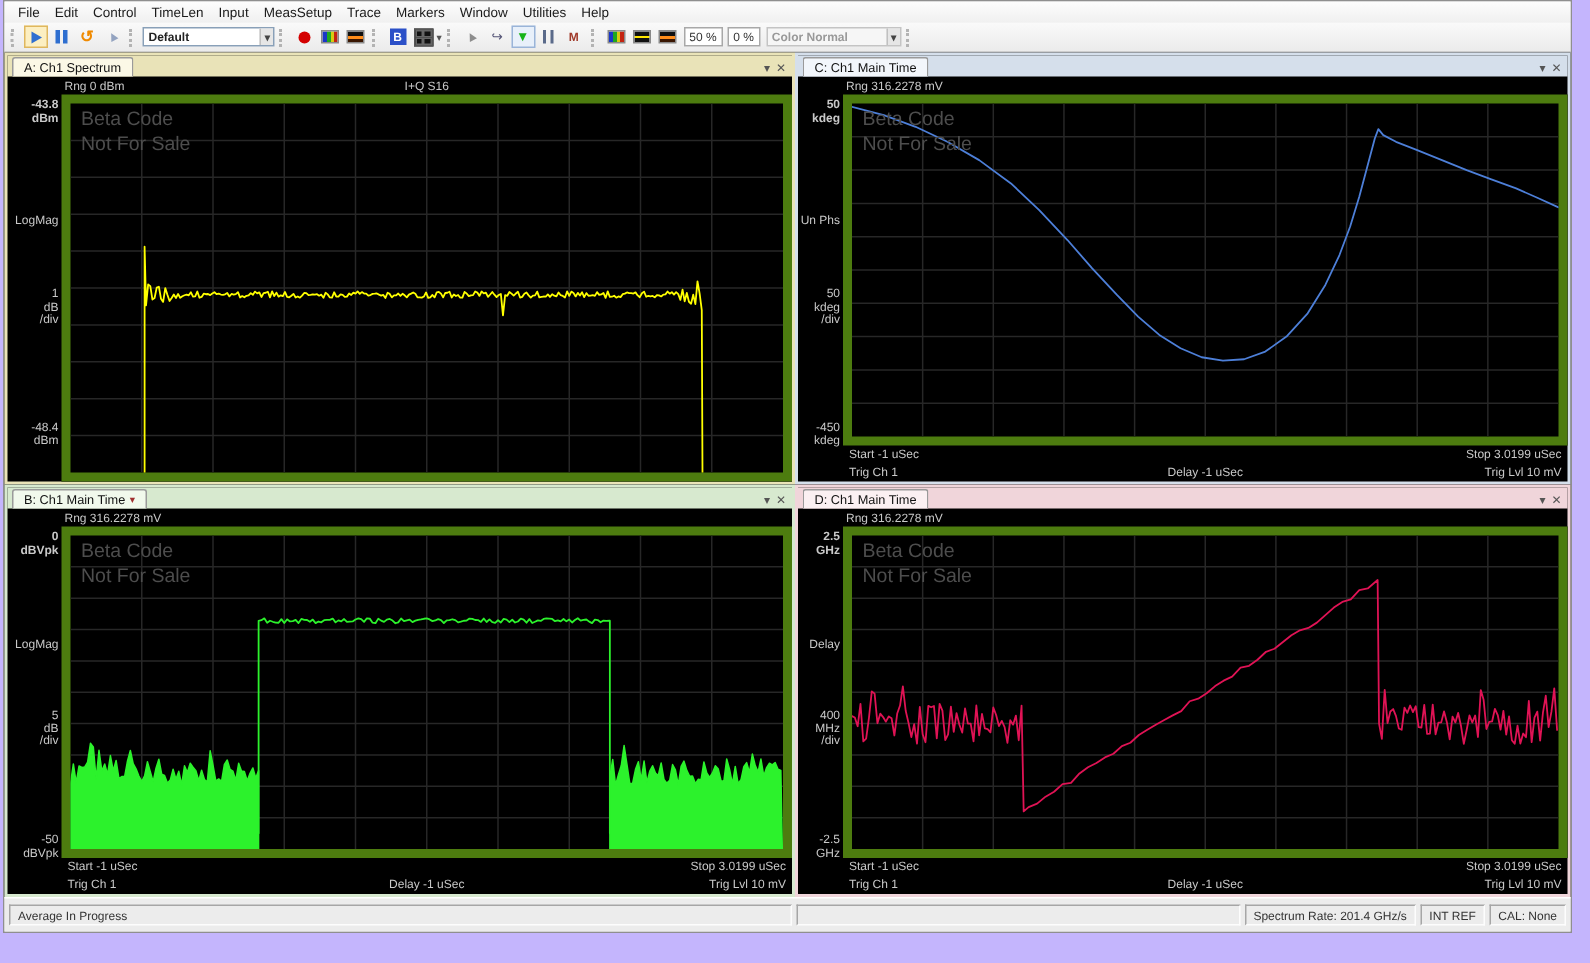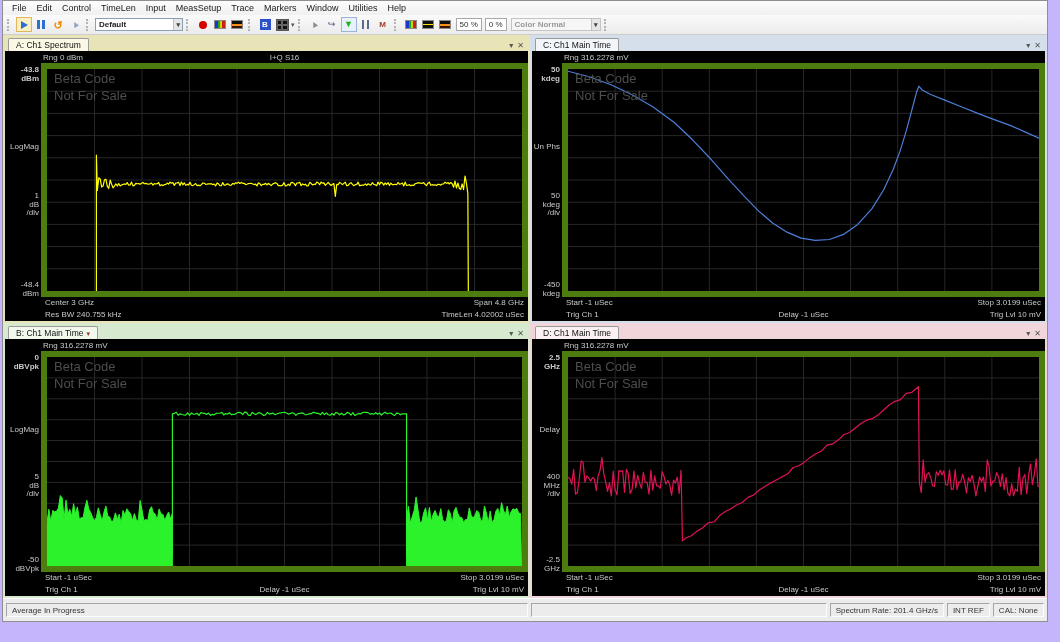--- a/index.html
+++ b/index.html
@@ -207,31 +207,20 @@
             <span class="phc">I+Q S16</span>
           </div>
           <div class="gridarea">
             <svg class="plot-svg" viewBox="0 0 1000 1000" preserveAspectRatio="none">
               <path class="gl" d="M100 0V1000M0 100H1000M200 0V1000M0 200H1000M300 0V1000M0 300H1000M400 0V1000M0 400H1000M500 0V1000M0 500H1000M600 0V1000M0 600H1000M700 0V1000M0 700H1000M800 0V1000M0 800H1000M900 0V1000M0 900H1000"></path>
               <path id="traceA" class="trace" d="M104.0 1000.0L104.0 388.0L106.0 547.0L109.0 490.3L112.0 494.9L115.0 531.3L118.0 527.2L121.0 499.1L124.0 496.5L127.0 529.0L130.0 537.7L133.0 500.2L136.0 518.5L139.0 535.1L142.0 527.1L145.0 517.5L148.0 527.0L151.0 516.1L154.0 526.6L157.0 522.5L160.0 519.7L163.0 517.8L166.0 519.9L169.0 511.7L172.0 523.5L175.0 522.5L178.0 509.5L181.0 526.3L184.0 524.3L187.0 515.4L190.0 516.9L193.0 516.3L196.0 519.4L199.0 514.8L202.0 511.4L205.0 516.6L208.0 515.3L211.0 517.7L214.0 518.4L217.0 517.1L220.0 513.4L223.0 522.8L226.0 516.2L229.0 518.1L232.0 516.5L235.0 511.3L238.0 525.6L241.0 521.8L244.0 525.3L247.0 521.1L250.0 520.2L253.0 513.9L256.0 518.5L259.0 509.8L262.0 514.5L265.0 511.7L268.0 524.3L271.0 513.9L274.0 512.9L277.0 510.2L280.0 525.4L283.0 509.1L286.0 521.8L289.0 512.5L292.0 523.5L295.0 519.8L298.0 522.0L301.0 510.7L304.0 523.8L307.0 525.1L310.0 520.9L313.0 515.9L316.0 525.8L319.0 522.9L322.0 526.2L325.0 520.8L328.0 513.5L331.0 514.0L334.0 519.3L337.0 518.8L340.0 517.1L343.0 517.8L346.0 516.7L349.0 520.9L352.0 518.0L355.0 526.5L358.0 513.0L361.0 517.3L364.0 525.5L367.0 526.0L370.0 511.5L373.0 523.0L376.0 523.2L379.0 517.1L382.0 518.8L385.0 524.1L388.0 523.4L391.0 515.0L394.0 519.0L397.0 512.6L400.0 515.3L403.0 509.3L406.0 515.7L409.0 511.1L412.0 515.0L415.0 515.0L418.0 520.5L421.0 519.0L424.0 515.9L427.0 515.4L430.0 514.7L433.0 517.9L436.0 520.5L439.0 518.7L442.0 526.9L445.0 512.9L448.0 516.0L451.0 525.4L454.0 519.9L457.0 519.9L460.0 514.9L463.0 521.5L466.0 515.6L469.0 519.7L472.0 525.5L475.0 518.1L478.0 515.2L481.0 512.1L484.0 515.4L487.0 525.5L490.0 525.3L493.0 526.2L496.0 523.2L499.0 512.0L502.0 526.6L505.0 525.2L508.0 518.9L511.0 525.5L514.0 511.8L517.0 510.8L520.0 515.2L523.0 525.5L526.0 513.5L529.0 512.9L532.0 510.2L535.0 525.6L538.0 517.5L541.0 521.8L544.0 519.0L547.0 526.3L550.0 526.1L553.0 510.7L556.0 514.8L559.0 522.1L562.0 519.8L565.0 519.4L568.0 509.5L571.0 512.4L574.0 521.4L577.0 509.5L580.0 514.4L583.0 512.8L586.0 524.0L589.0 517.6L592.0 510.9L595.0 518.2L598.0 524.6L601.0 519.0L604.0 516.2L607.0 574.0L610.0 519.6L613.0 521.1L616.0 510.7L619.0 515.2L622.0 520.7L625.0 515.0L628.0 510.1L631.0 525.9L634.0 524.0L637.0 515.8L640.0 512.2L643.0 519.9L646.0 525.9L649.0 520.8L652.0 519.9L655.0 509.7L658.0 525.5L661.0 524.3L664.0 523.1L667.0 523.3L670.0 517.2L673.0 524.2L676.0 516.9L679.0 520.7L682.0 522.8L685.0 512.0L688.0 519.5L691.0 521.6L694.0 525.6L697.0 509.3L700.0 521.5L703.0 509.7L706.0 513.3L709.0 522.8L712.0 513.2L715.0 520.3L718.0 511.6L721.0 524.8L724.0 513.8L727.0 521.0L730.0 520.8L733.0 519.3L736.0 521.2L739.0 511.1L742.0 518.6L745.0 517.4L748.0 513.3L751.0 526.9L754.0 509.1L757.0 524.3L760.0 523.6L763.0 521.0L766.0 526.2L769.0 522.8L772.0 524.8L775.0 516.8L778.0 515.2L781.0 512.1L784.0 513.7L787.0 514.0L790.0 515.0L793.0 511.9L796.0 520.1L799.0 524.9L802.0 514.2L805.0 509.8L808.0 523.7L811.0 521.1L814.0 522.8L817.0 521.6L820.0 525.2L823.0 519.4L826.0 520.0L829.0 522.9L832.0 518.0L835.0 517.2L838.0 509.6L841.0 515.3L844.0 511.4L847.0 517.8L850.0 511.4L853.0 516.7L856.0 532.2L859.0 504.5L862.0 536.1L865.0 513.5L868.0 537.3L871.0 542.7L874.0 517.9L877.0 543.7L880.0 481.9L883.0 515.3L886.0 560.0L887.0 1000.0"></path>
             </svg>
             <div class="watermark">Beta Code
 Not For Sale</div>
           </div>
-          <div class="pfoot">
-            <div class="frow">
-              <span class="fl">Center 3 GHz</span>
-              <span class="fr">Span 4.8 GHz</span>
-            </div>
-            <div class="frow">
-              <span class="fl">Res BW 240.755 kHz</span>
-              <span class="fc"></span>
-              <span class="fr">TimeLen 4.02002 uSec</span>
-            </div>
-          </div>
         </div>
       </div>
     </div>
 
     <div class="panel" style="--accent: #d5dfeb; --tab-bg: #f2f6fb; --trace: #4d7fd8;">
       <div class="ptabrow">
         <div class="ptab">
           <span>C: Ch1 Main Time</span>
         </div>
         <div class="pwinctl">

